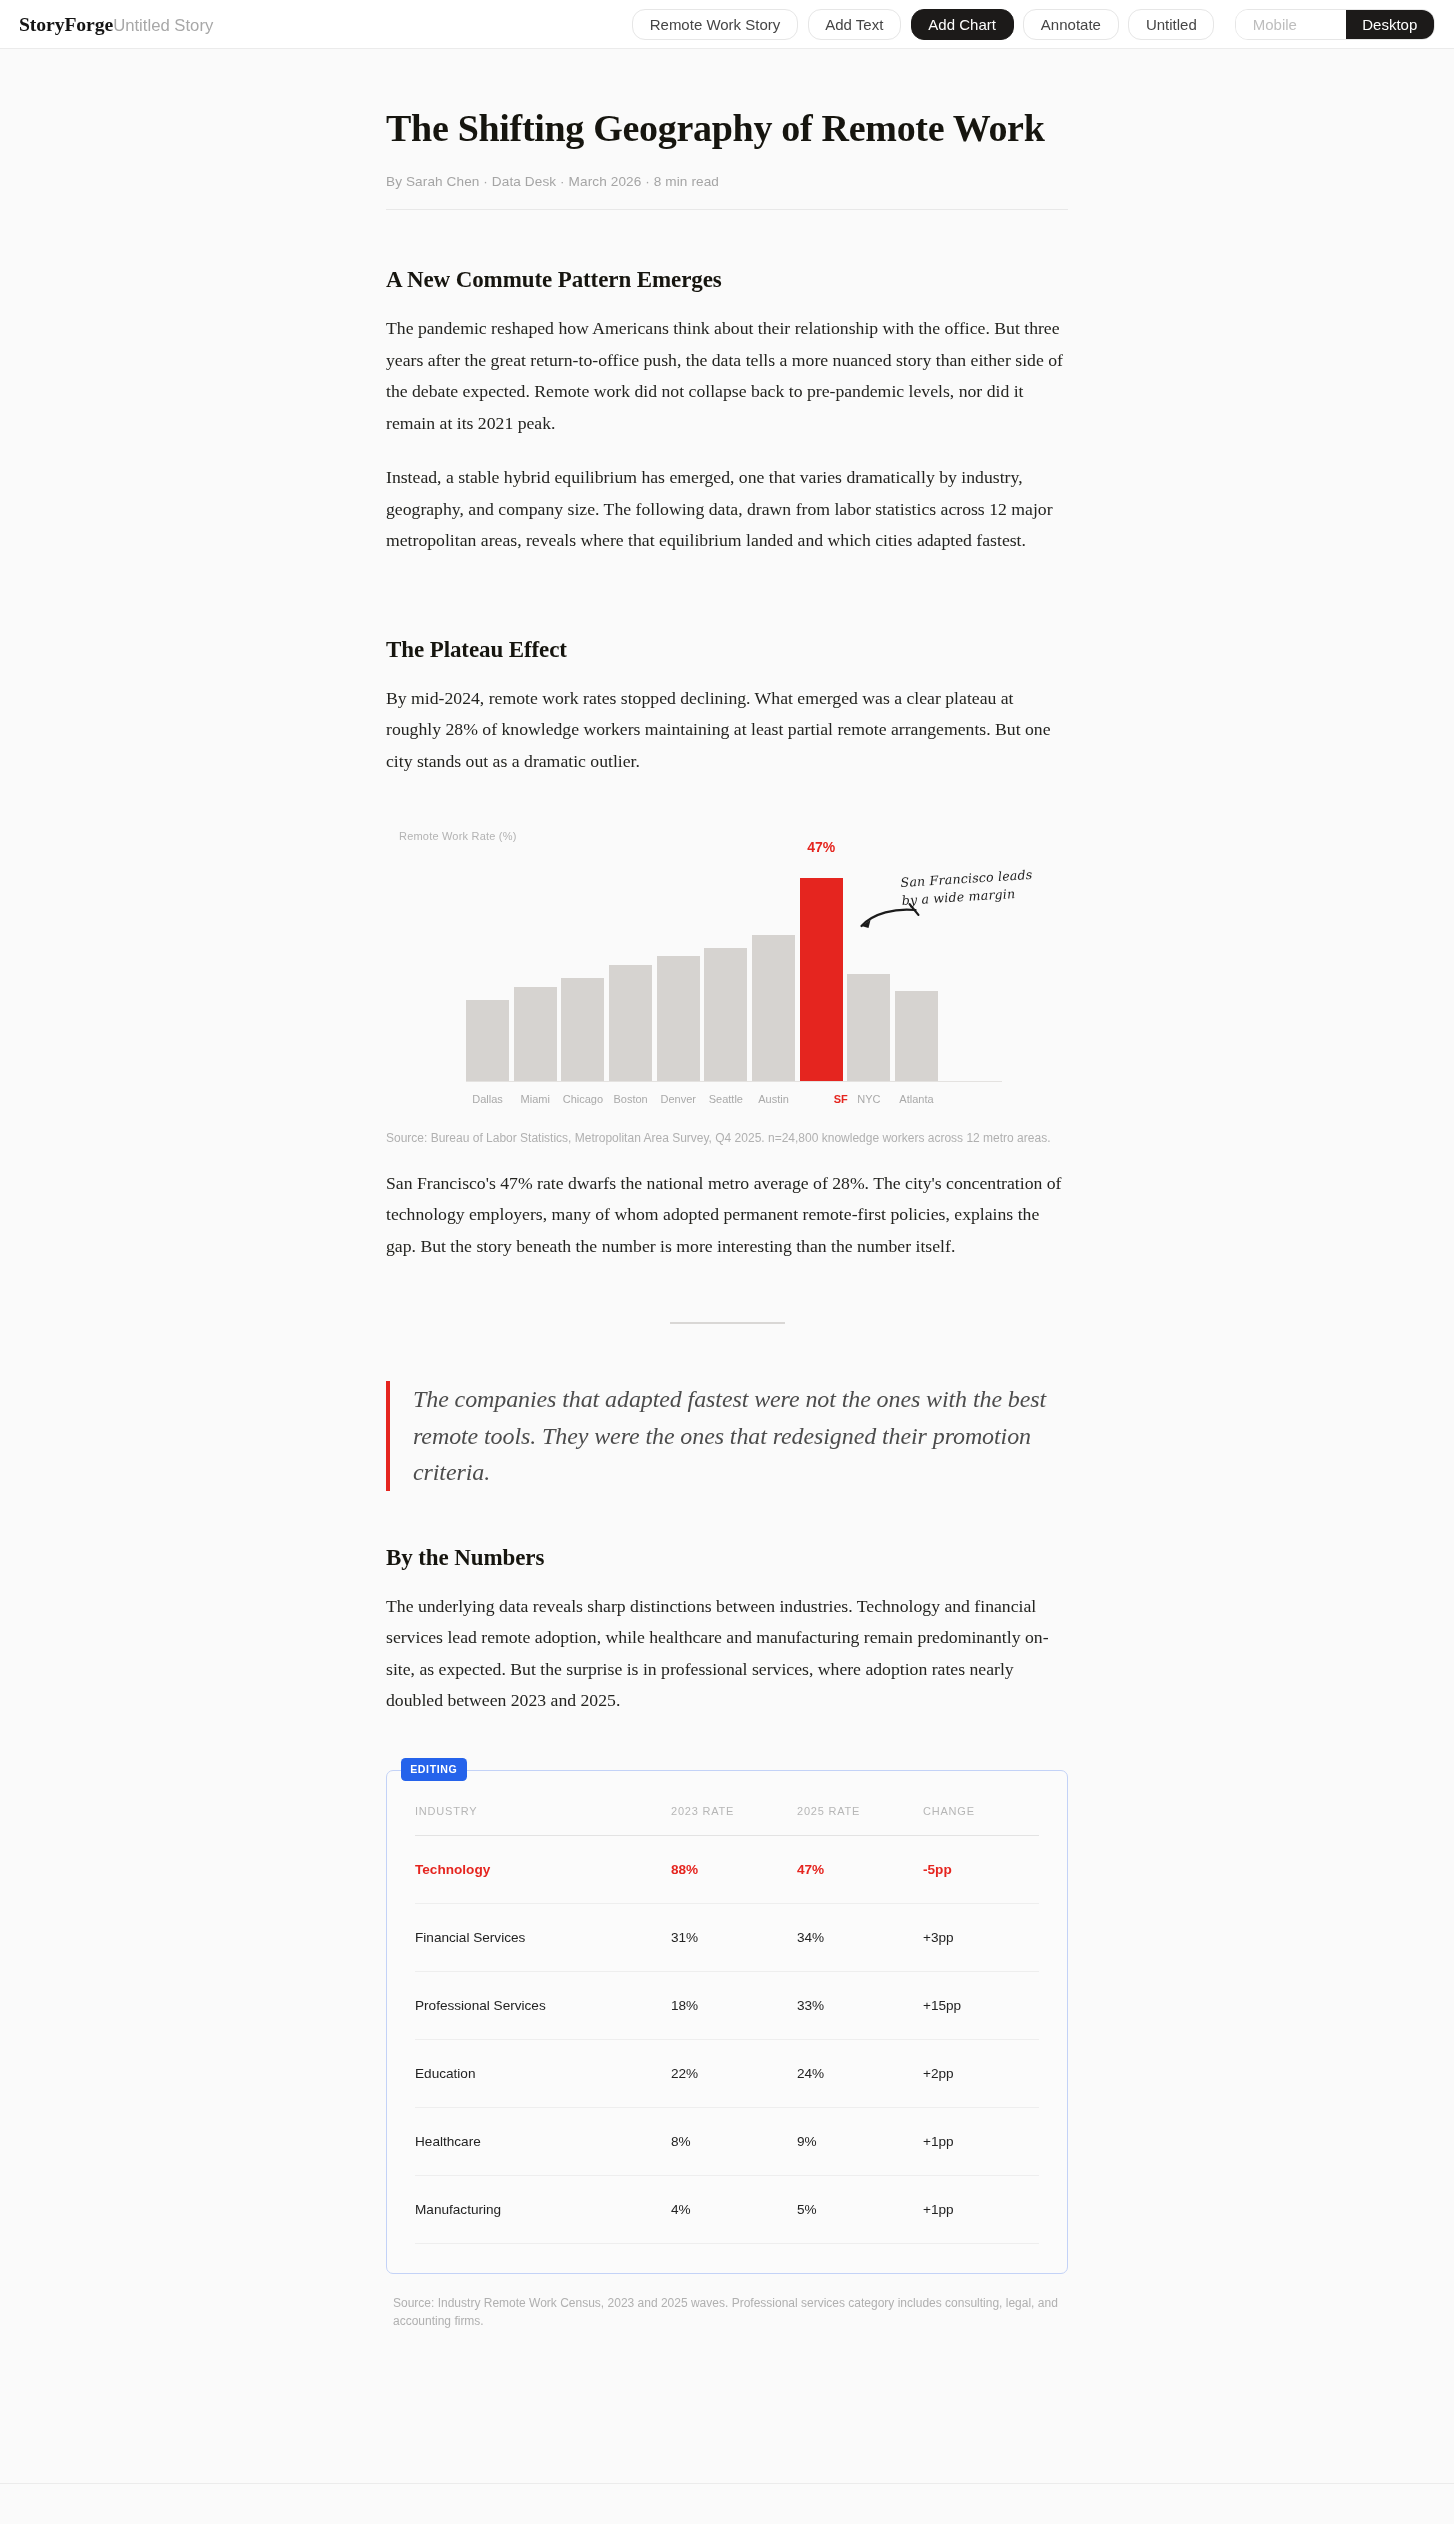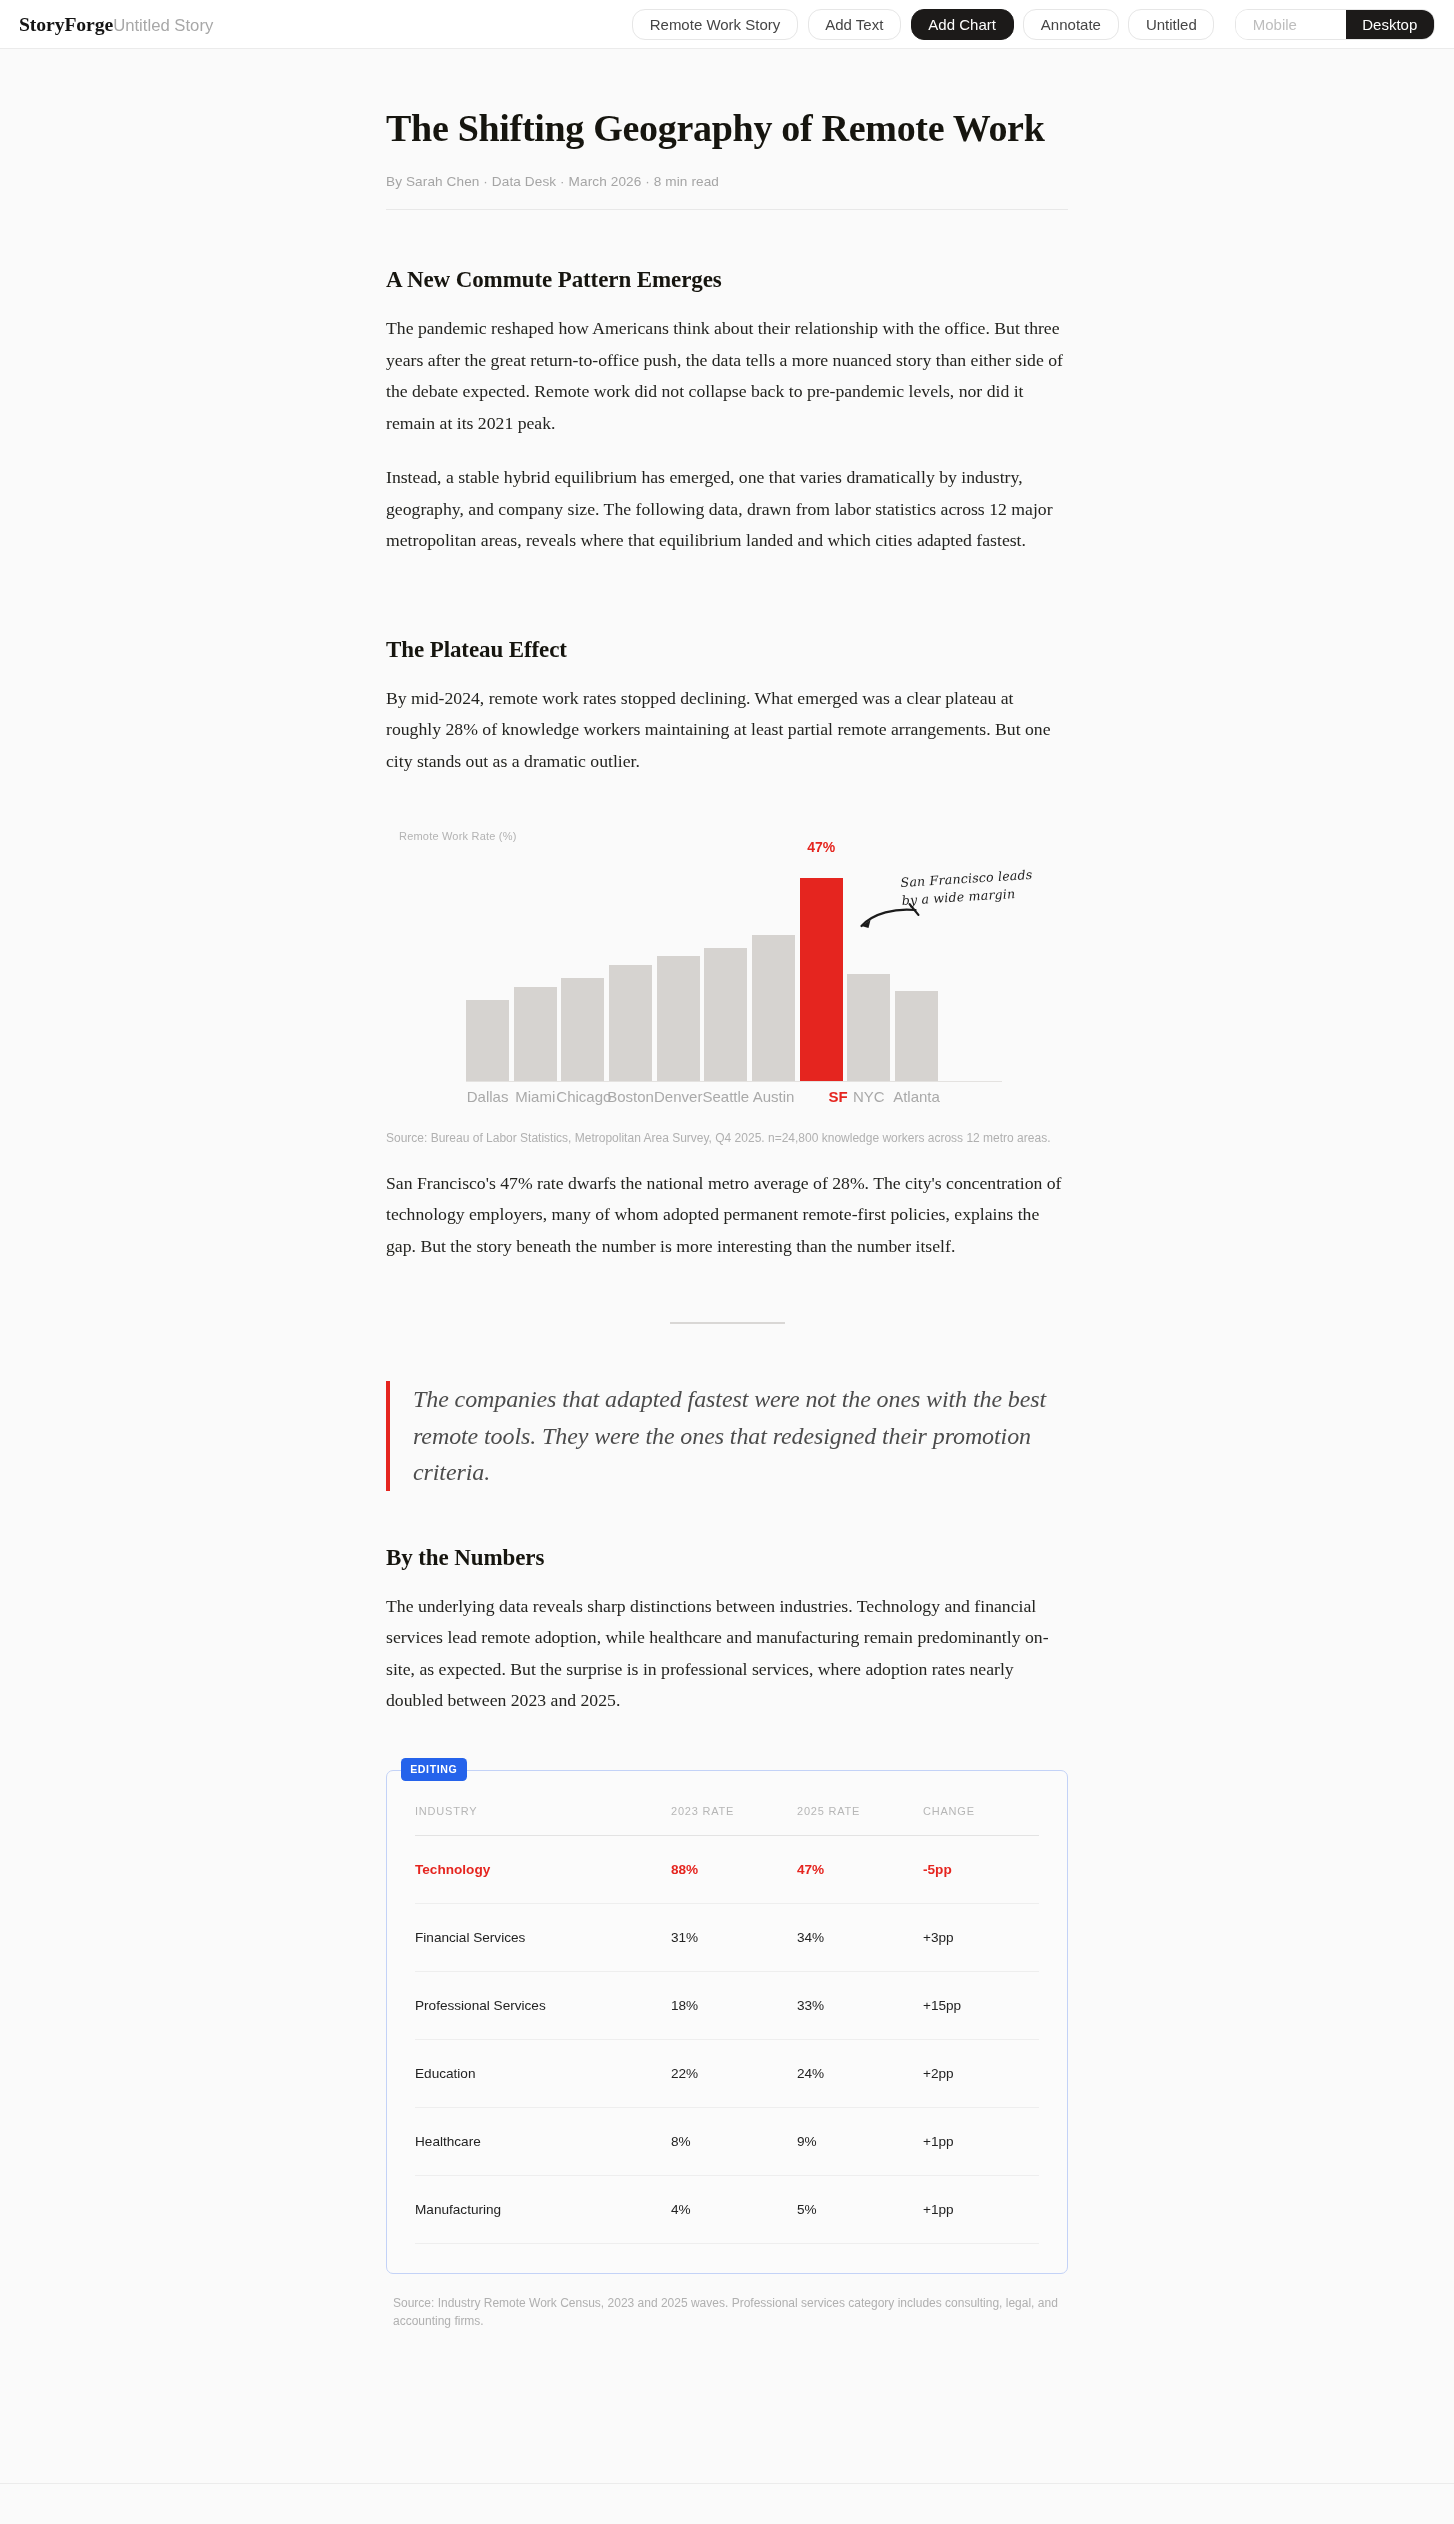--- a/index.html
+++ b/index.html
@@ -198,21 +198,21 @@
     font-weight: 700;
     color: #e5251f;
     font-family: "Liberation Sans", sans-serif;
   }
   .bar-cat {
     position: absolute;
     bottom: -23px;
     left: -5px;
     right: -5px;
     text-align: center;
-    font-size: 15px;
+    font-size: 11px;
     color: #a9a9a9;
     white-space: nowrap;
   }
   .bar-cat.hl { color: #e5251f; font-weight: 700; text-align: right; }
 
   .axis-line {
     position: absolute;
     left: 80px;
     right: 66px;
     bottom: 25px;

